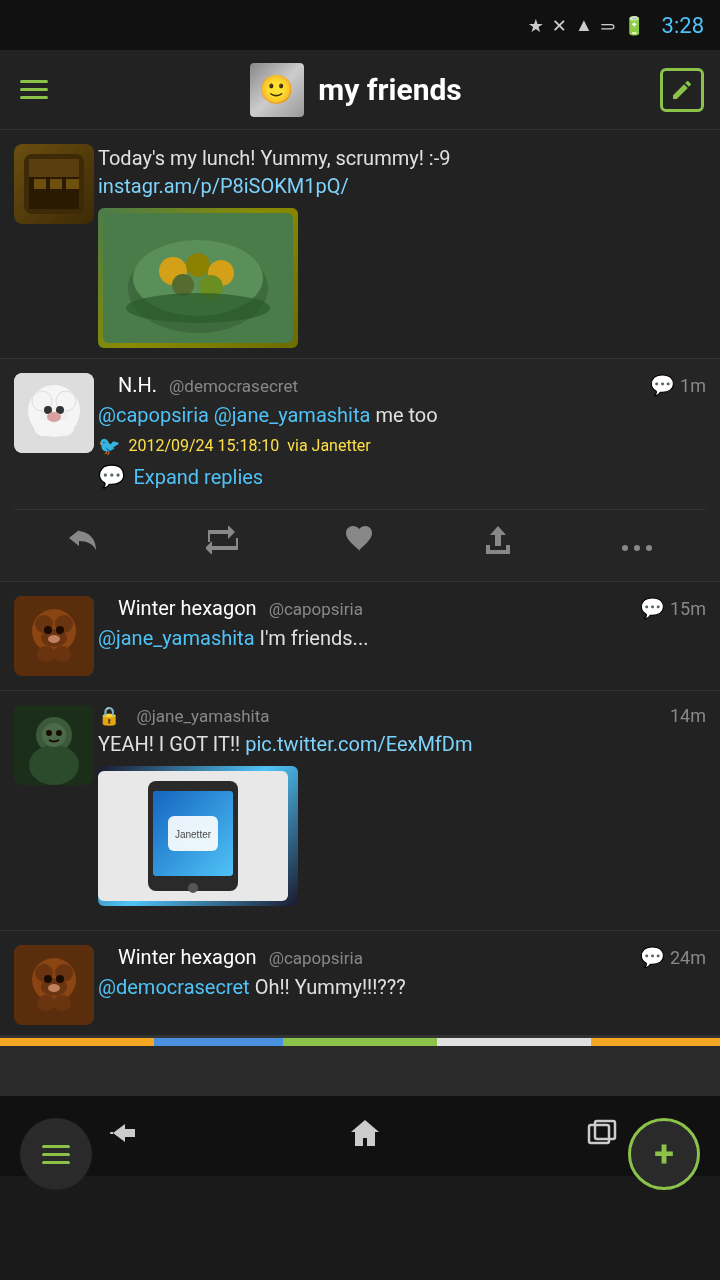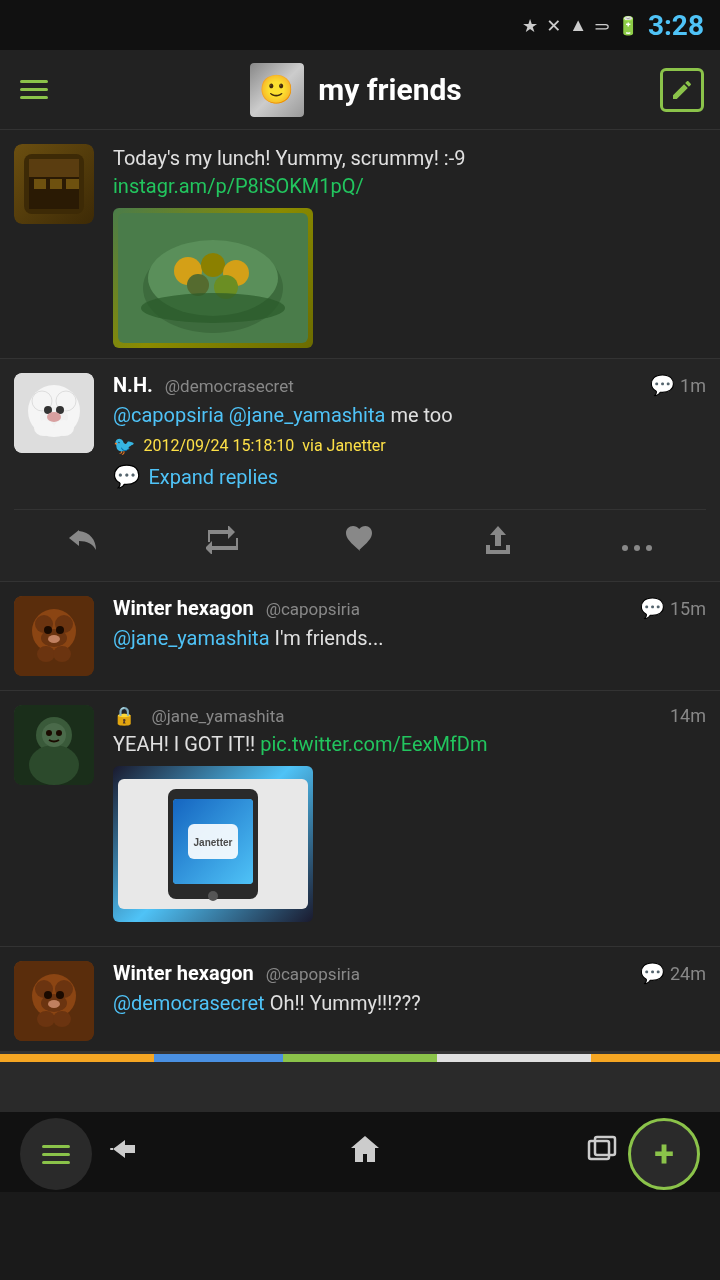--- a/index.html
+++ b/index.html
@@ -24,22 +24,23 @@
       padding: 0 16px;
       gap: 10px;
     }
     .status-icons {
       display: flex;
       align-items: center;
       gap: 8px;
     }
     .status-time {
       color: #4fc3f7;
-      font-size: 28px;
-      font-weight: bold;
+      font-size: 22px;
+      font-weight: normal;
+      margin-left: 8px;
     }
     .status-icon-sym {
       color: #ccc;
       font-size: 18px;
     }
     .battery-icon {
       color: #8bc34a;
       font-size: 18px;
     }
 
@@ -120,21 +121,21 @@
       background: #222;
       border-bottom: 1px solid #333;
       padding: 14px 14px 0 14px;
       position: relative;
     }
     .tweet-item.expanded {
       background: #252525;
     }
     .tweet-row {
       display: flex;
-      gap: 19px;
+      gap: 4px;
     }
     .avatar {
       width: 80px;
       height: 80px;
       border-radius: 8px;
       flex-shrink: 0;
       overflow: hidden;
     }
     .avatar-inner {
       width: 80px;
@@ -162,22 +163,23 @@
       flex: 1;
     }
     .tweet-header-row {
       display: flex;
       align-items: baseline;
       justify-content: space-between;
       margin-bottom: 4px;
     }
     .tweet-user {
       font-size: 20px;
-      font-weight: bold;
+      font-weight: normal;
       color: #fff;
+      margin-left: 20px;
     }
     .tweet-handle {
       font-size: 17px;
       color: #888;
       margin-left: 8px;
     }
     .tweet-time-bubble {
       display: flex;
       align-items: center;
       gap: 5px;
@@ -188,21 +190,21 @@
       font-size: 20px;
       color: #888;
     }
     .tweet-text {
       font-size: 20px;
       color: #e0e0e0;
       line-height: 1.4;
       margin-bottom: 6px;
     }
     .tweet-link {
-      color: #22c55e;
+      color: #7dd3fc;
       text-decoration: none;
     }
     .tweet-mention {
       color: #4fc3f7;
     }
     .tweet-meta {
       display: flex;
       align-items: center;
       gap: 8px;
       color: #666;
@@ -225,30 +227,28 @@
       margin: 8px 0 10px 0;
       background: linear-gradient(135deg, #4a7c4a 0%, #8B8B00 50%, #6B6B00 100%);
       display: flex;
       align-items: center;
       justify-content: center;
       font-size: 50px;
       overflow: hidden;
     }
     .tweet-image2 {
       width: 200px;
-      height: 156px;
+      height: 140px;
       border-radius: 6px;
       margin: 8px 0 10px 0;
       background: linear-gradient(135deg, #1a1a2e 0%, #4fc3f7 50%, #1a1a2e 100%);
       display: flex;
       align-items: center;
-      justify-content: center;
       font-size: 50px;
       overflow: hidden;
-      font-weight: bold;
     }
 
     
     .expand-replies {
       display: flex;
       align-items: center;
       gap: 8px;
       color: #4fc3f7;
       font-size: 20px;
       cursor: pointer;

